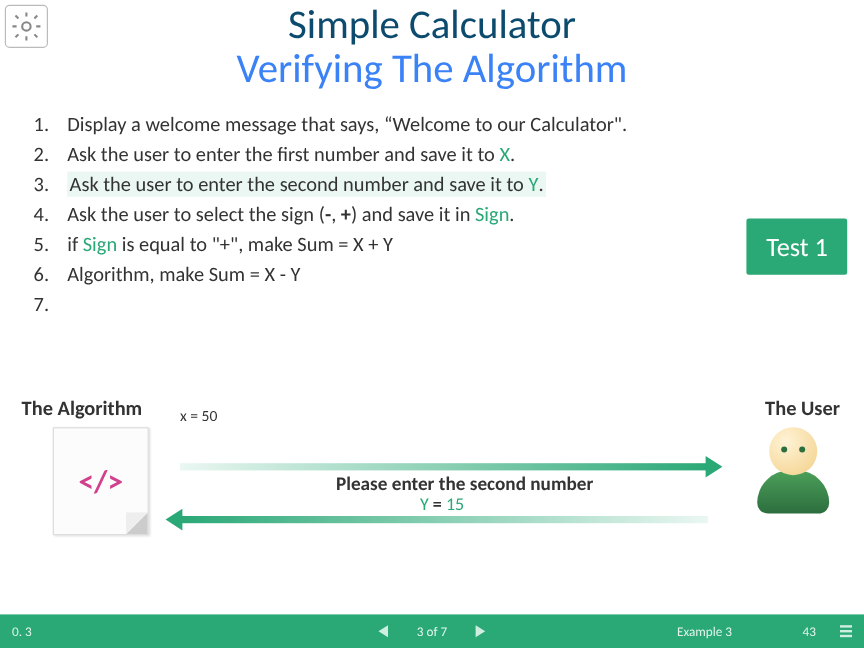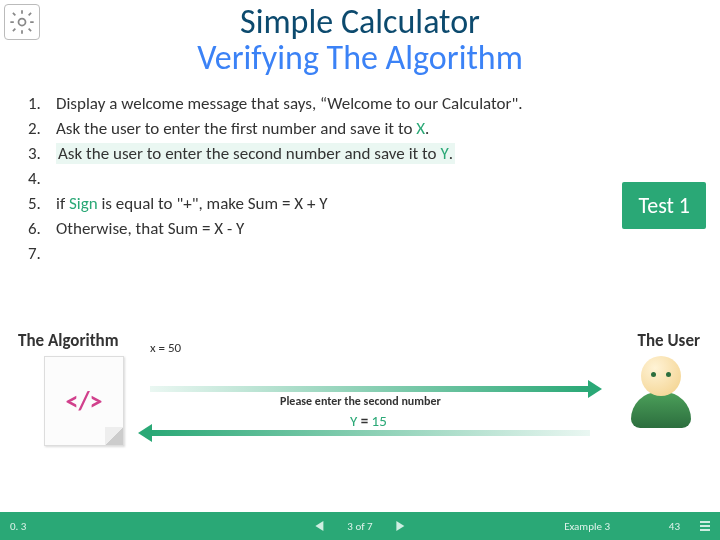--- a/index.html
+++ b/index.html
@@ -59,21 +59,21 @@
     position: absolute; left: 150px; top: 386px;
     width: 440px; height: 6px;
     background: linear-gradient(to right, #eaf7f2, #2aa876);
   }
   .arrow-r::after {
     content: ""; position: absolute; right: -12px; top: -6px;
     border-left: 14px solid #2aa876;
     border-top: 9px solid transparent;
     border-bottom: 9px solid transparent;
   }
-  .prompt { position: absolute; left: 280px; top: 394px; font-size: 12px; font-weight: 600; }
+  .prompt { position: absolute; left: 280px; top: 394px; font-size: 16px; font-weight: 600; }
   .arrow-l {
     position: absolute; left: 150px; top: 430px;
     width: 440px; height: 6px;
     background: linear-gradient(to left, #eaf7f2, #2aa876);
   }
   .arrow-l::before {
     content: ""; position: absolute; left: -12px; top: -6px;
     border-right: 14px solid #2aa876;
     border-top: 9px solid transparent;
     border-bottom: 9px solid transparent;
@@ -117,28 +117,29 @@
   <li>
       <span class="num">2.</span>
       <span>Ask the user to enter the first number and save it to <span class="g">X</span>.</span>
     </li>
   <li>
       <span class="num">3.</span>
       <span class="hl">Ask the user to enter the second number and save it to <span class="g">Y</span>.</span>
     </li>
   <li>
       <span class="num">4.</span>
+      <span>Ask the user to select the sign (<b>-</b>, <b>+</b>) and save it in <span class="g">Sign</span>.</span>
     </li>
   <li>
       <span class="num">5.</span>
       <span>if <span class="g">Sign</span> is equal to "+", make Sum = X + Y</span>
     </li>
   <li>
       <span class="num">6.</span>
-      <span>Otherwise, that Sum = X - Y</span>
+      <span>Algorithm, make Sum = X - Y</span>
     </li>
   <li>
       <span class="num">7.</span>
     </li>
 </ol>
 
 <div class="test-btn">Test 1</div>
 
 <div class="algo-label">The Algorithm</div>
 <div class="user-label">The User</div>

